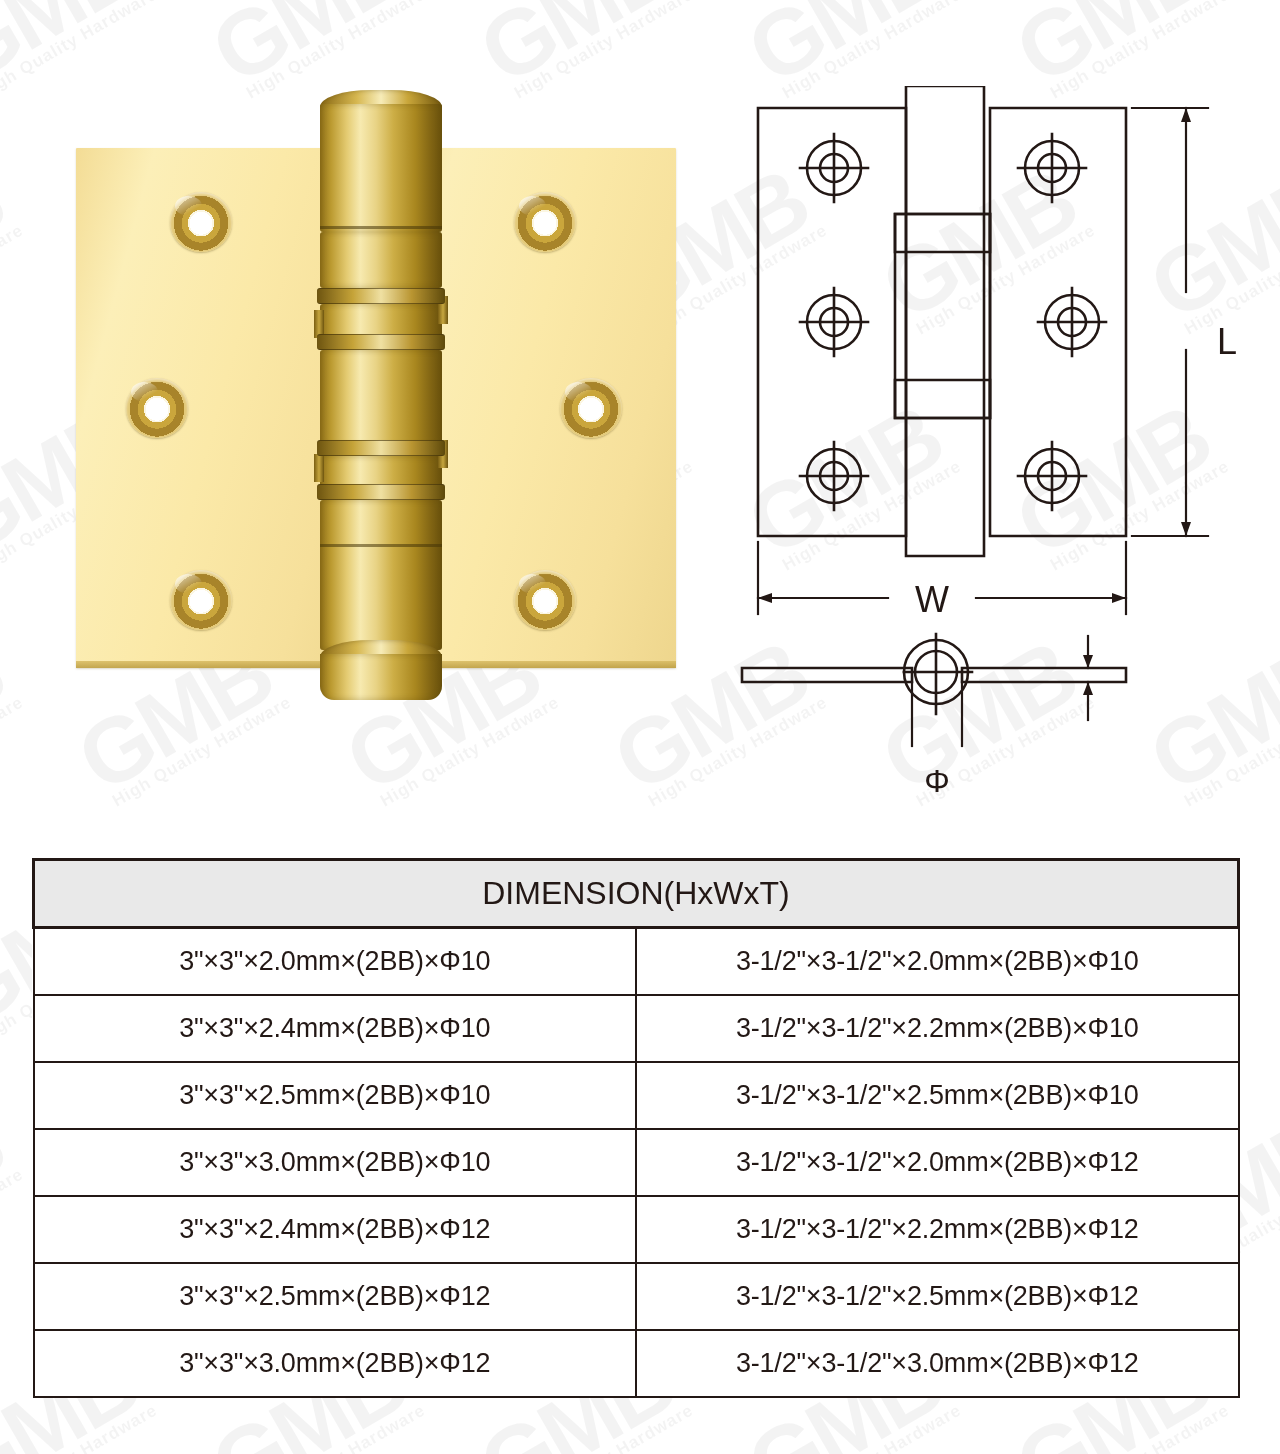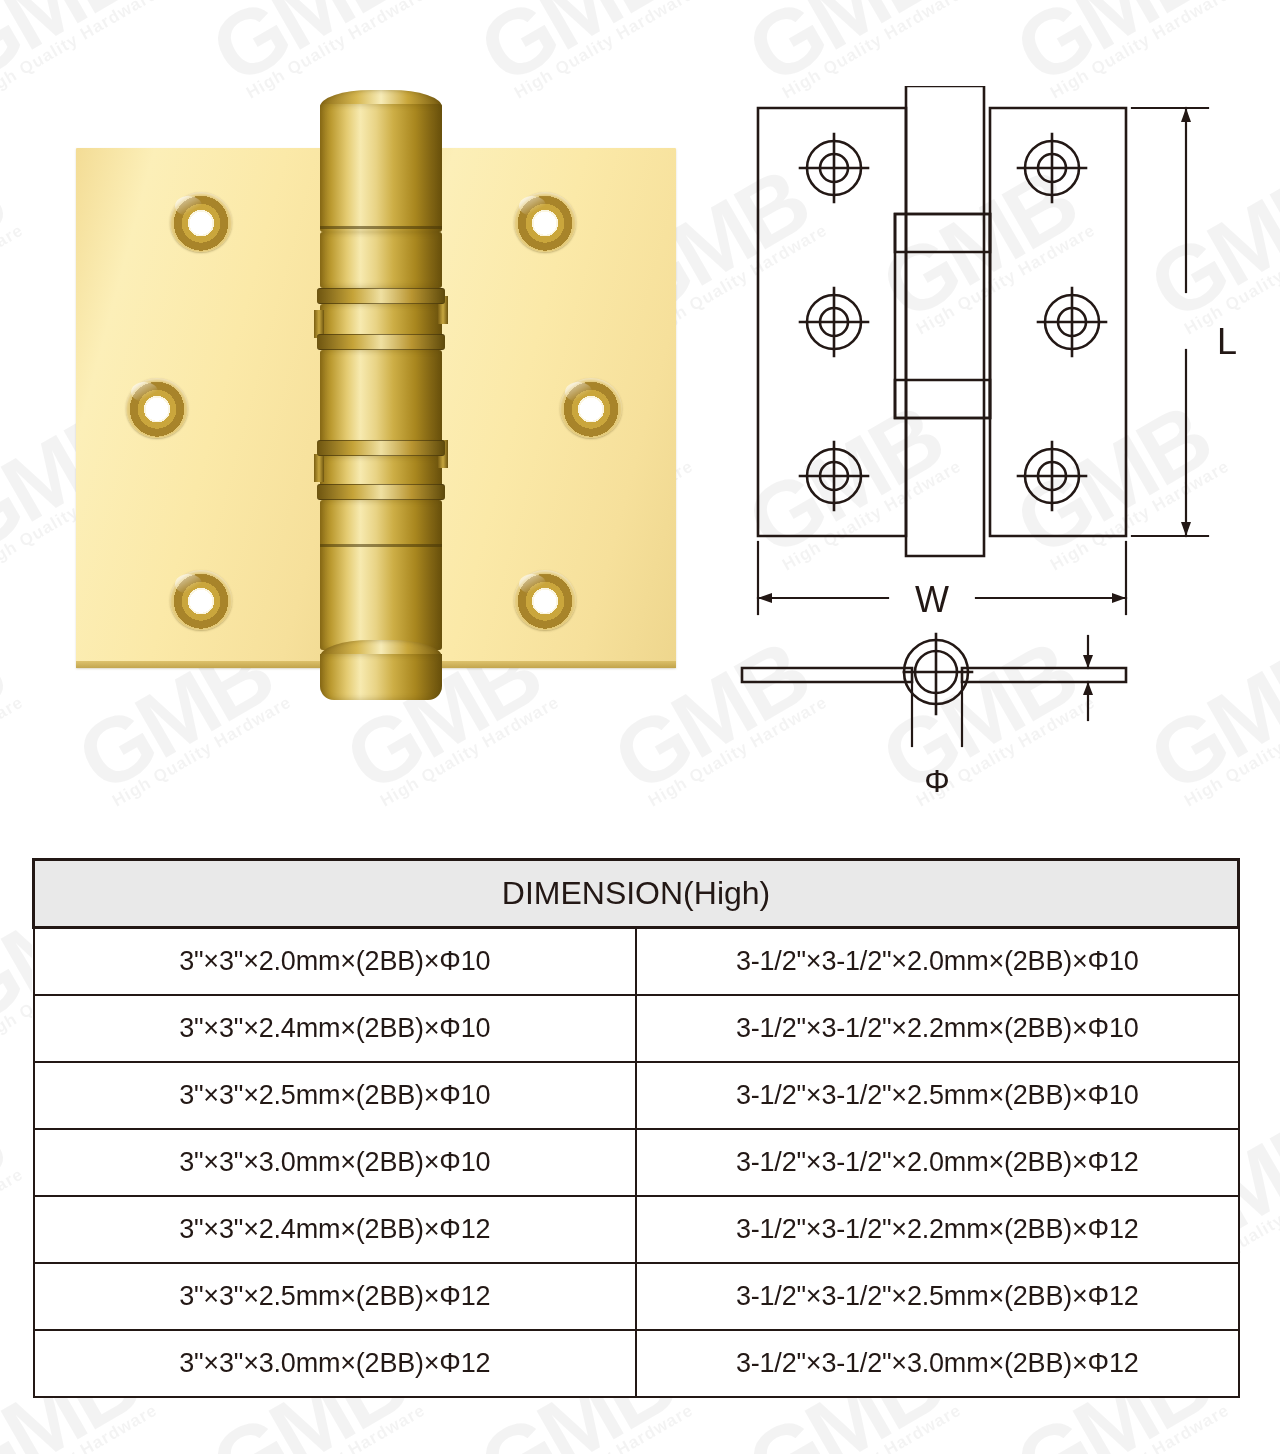--- a/index.html
+++ b/index.html
@@ -461,21 +461,21 @@
 
       <text x="487" y="268" font-family="Liberation Sans, sans-serif" font-size="36" fill="#231815" text-anchor="middle">L</text>
       <text x="192" y="526" font-family="Liberation Sans, sans-serif" font-size="36" fill="#231815" text-anchor="middle">W</text>
       <text x="197" y="706" font-family="Liberation Sans, sans-serif" font-size="32" fill="#231815" text-anchor="middle">Φ</text>
     </svg>
   </div>
 
   <table id="spec-table">
     <thead>
       <tr>
-        <th colspan="2">DIMENSION(High)</th>
+        <th colspan="2">DIMENSION(HxWxT)</th>
       </tr>
     </thead>
     <tbody id="spec-body">
         <tr>
           <td class="col-left">3"×3"×2.0mm×(2BB)×Φ10</td>
           <td class="col-right">3-1/2"×3-1/2"×2.0mm×(2BB)×Φ10</td>
         </tr>
         <tr>
           <td class="col-left">3"×3"×2.4mm×(2BB)×Φ10</td>
           <td class="col-right">3-1/2"×3-1/2"×2.2mm×(2BB)×Φ10</td>

